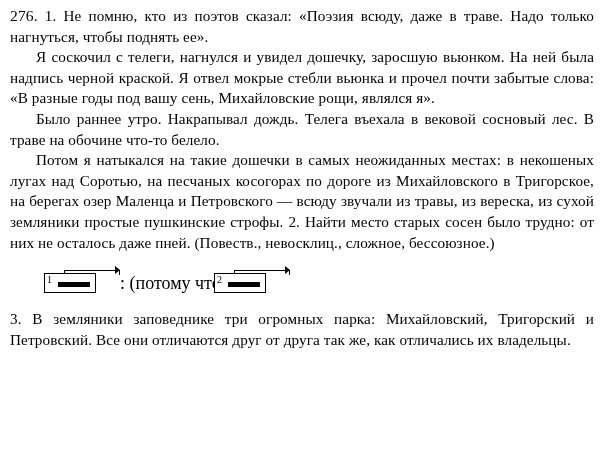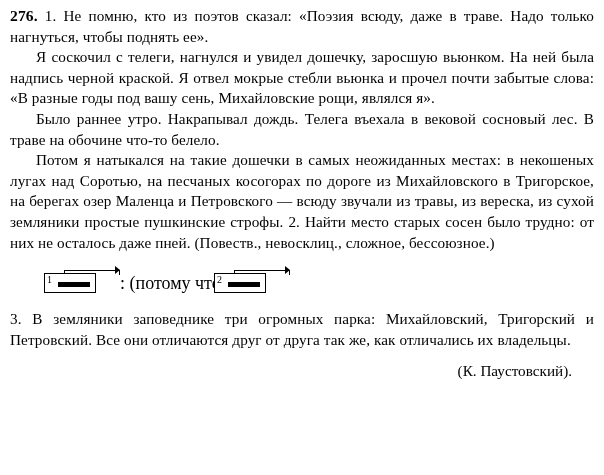--- a/index.html
+++ b/index.html
@@ -26,21 +26,21 @@
     line-height: 20.6px;
     text-align: justify;
     text-justify: inter-word;
     margin: 0;
     letter-spacing: 0.1px;
   }
   .indent {
     text-indent: 26px;
   }
   .ex-num {
-    font-weight: bold;
+    font-weight: normal;
     font-size: 15.6px;
   }
   .u {
   }
   
   .scheme {
     position: relative;
     height: 46px;
     margin: 6px 0 4px 0;
   }
@@ -173,15 +173,14 @@
       <div class="box box2">
         <span class="idx">2</span>
         <span class="bar"></span>
       </div>
 
     </div>
   </div>
 
   <p class="para"><span>3.</span> <span>В земляники заповеднике три огромных парка: Михайловский, Тригорский и Петровский. Все они отличаются друг от друга так же, как отличались их владельцы.</span></p>
 
-  <div class="signature">(К. Паустовский).</div>
 
 </div>
 
 </body></html>

